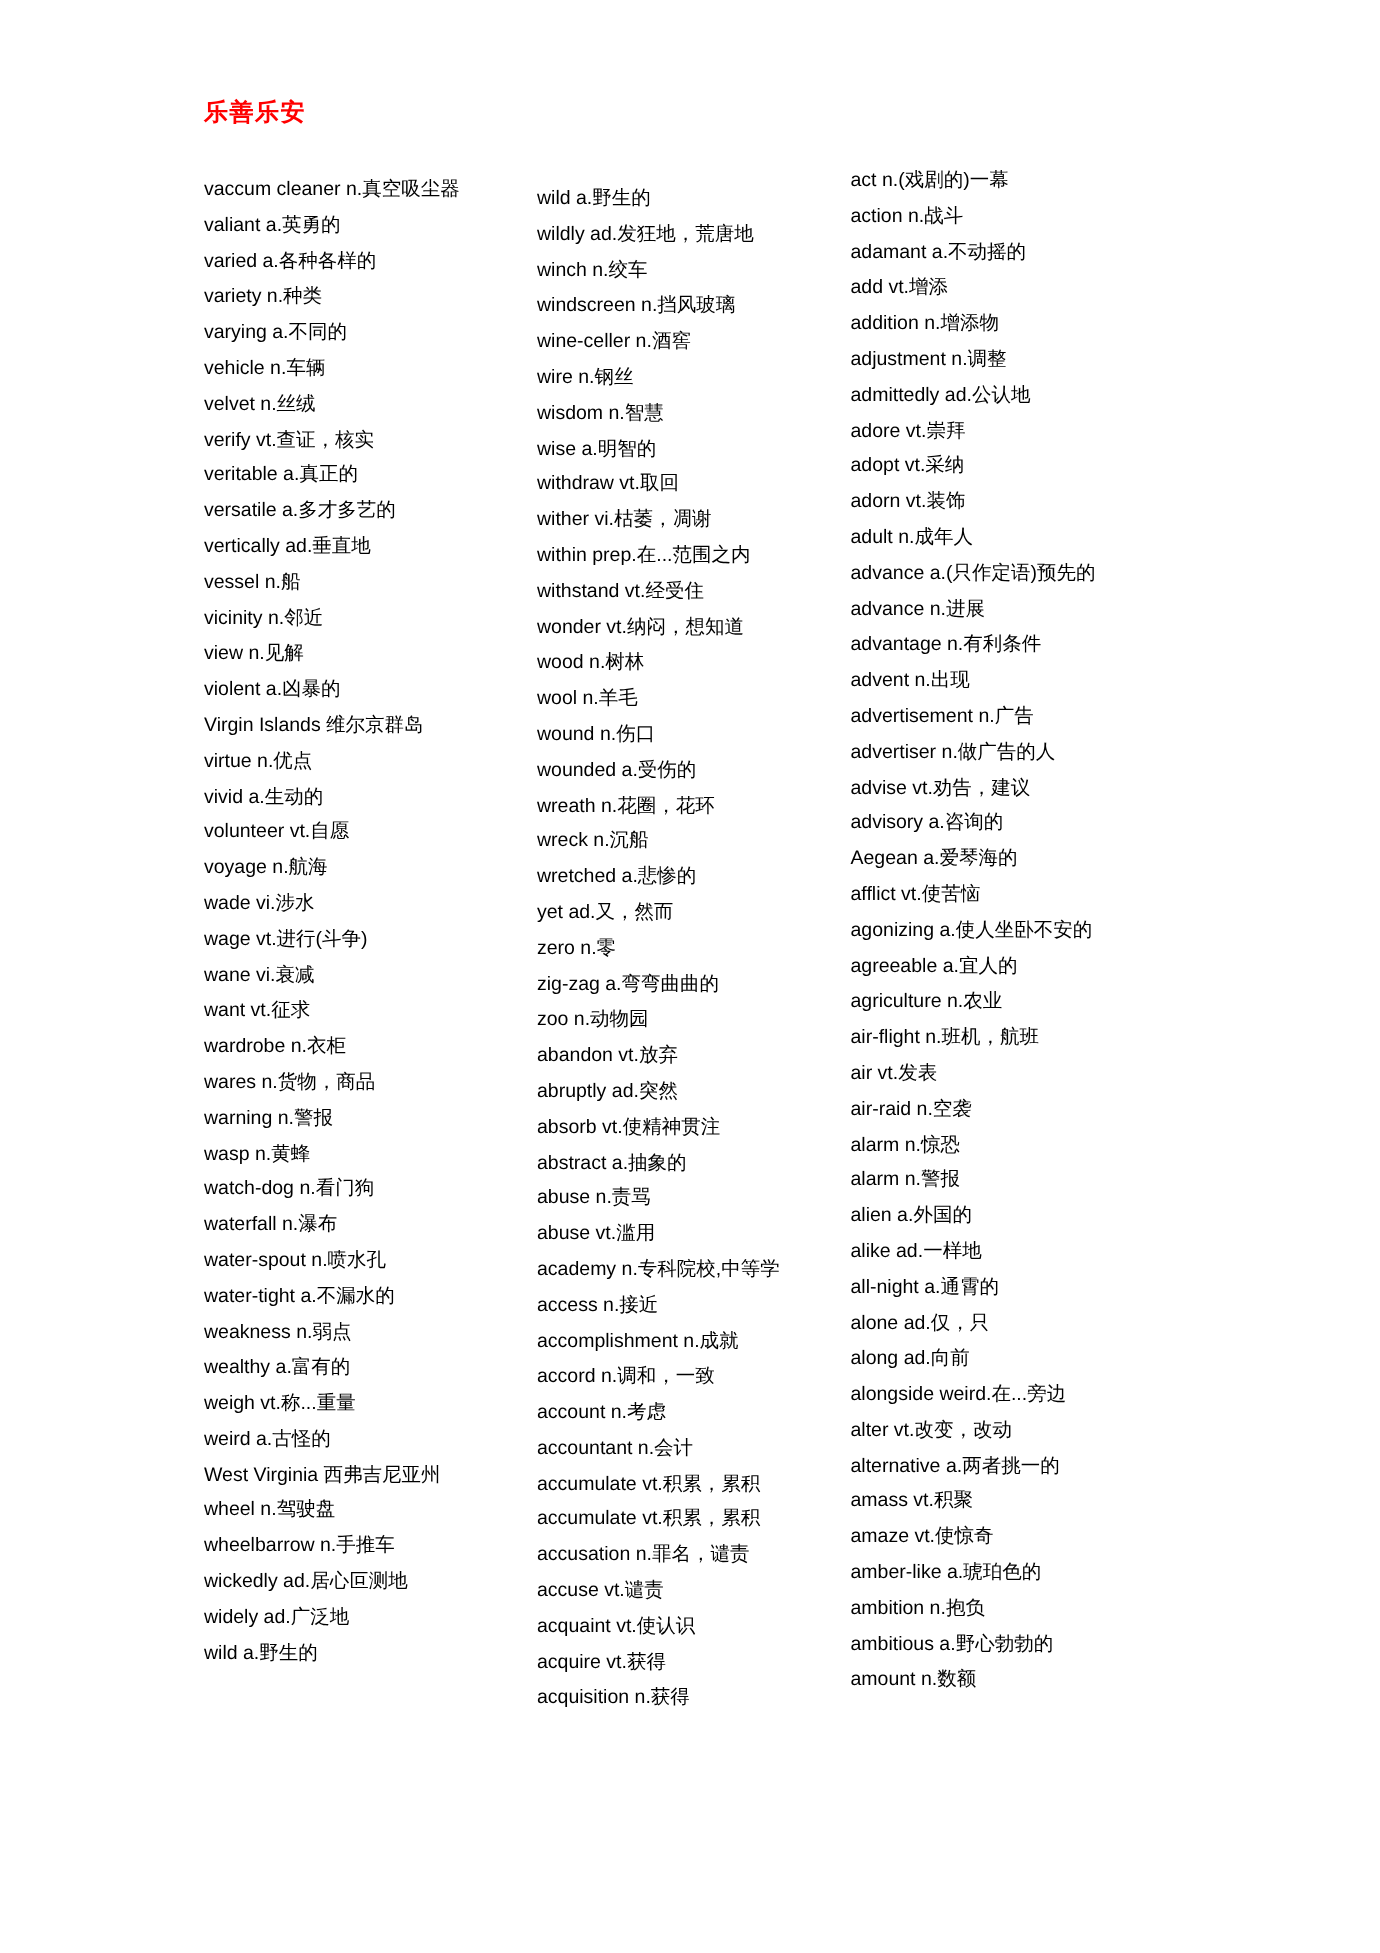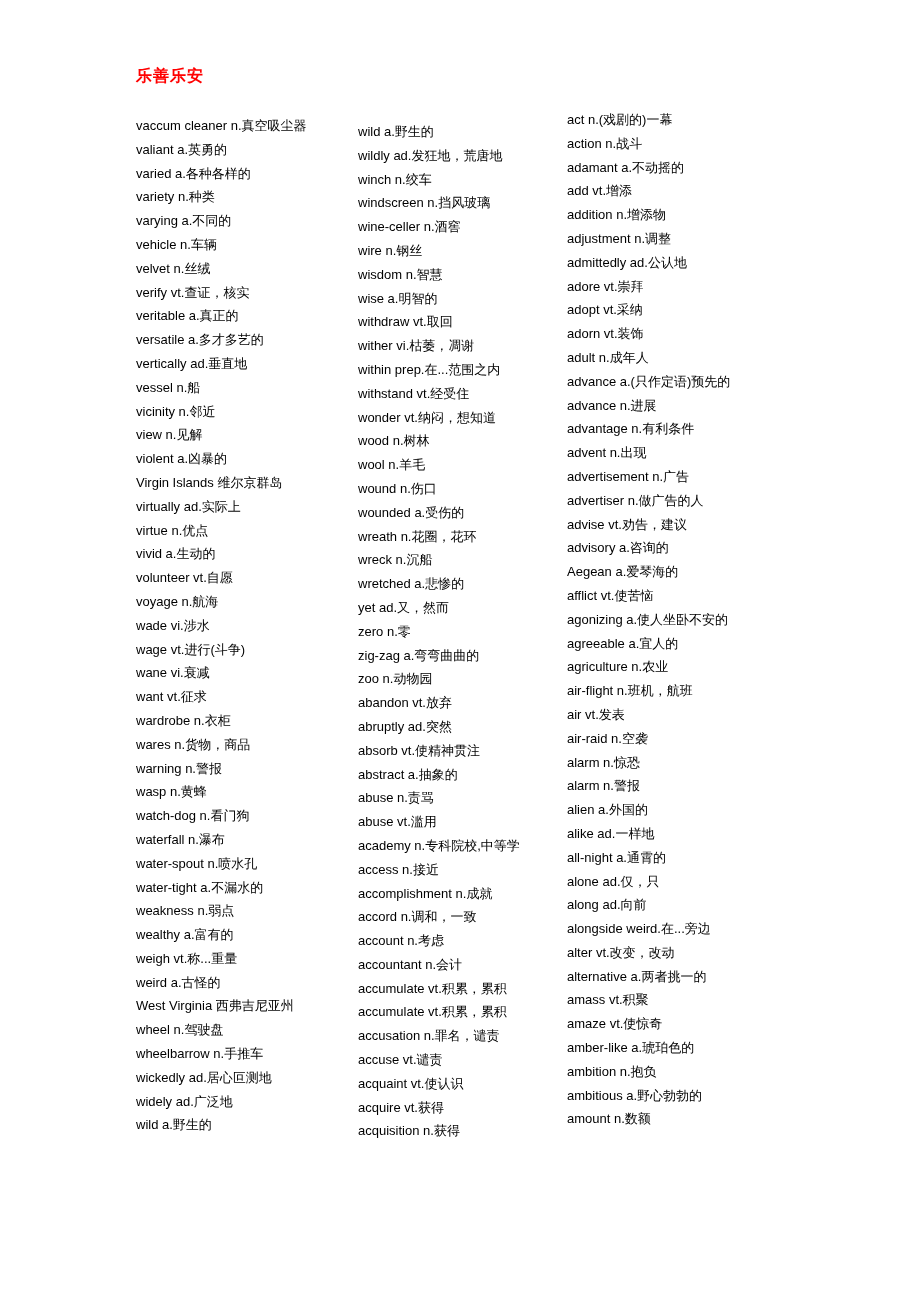--- a/index.html
+++ b/index.html
@@ -74,21 +74,20 @@
         <div class="entry">velvet n.丝绒</div>
         <div class="entry">verify vt.查证，核实</div>
         <div class="entry">veritable a.真正的</div>
         <div class="entry">versatile a.多才多艺的</div>
         <div class="entry">vertically ad.垂直地</div>
         <div class="entry">vessel n.船</div>
         <div class="entry">vicinity n.邻近</div>
         <div class="entry">view n.见解</div>
         <div class="entry">violent a.凶暴的</div>
         <div class="entry">Virgin Islands 维尔京群岛</div>
-        <div class="entry">virtually ad.实际上</div>
         <div class="entry">virtue n.优点</div>
         <div class="entry">vivid a.生动的</div>
         <div class="entry">volunteer vt.自愿</div>
         <div class="entry">voyage n.航海</div>
         <div class="entry">wade vi.涉水</div>
         <div class="entry">wage vt.进行(斗争)</div>
         <div class="entry">wane vi.衰减</div>
         <div class="entry">want vt.征求</div>
         <div class="entry">wardrobe n.衣柜</div>
         <div class="entry">wares n.货物，商品</div>

